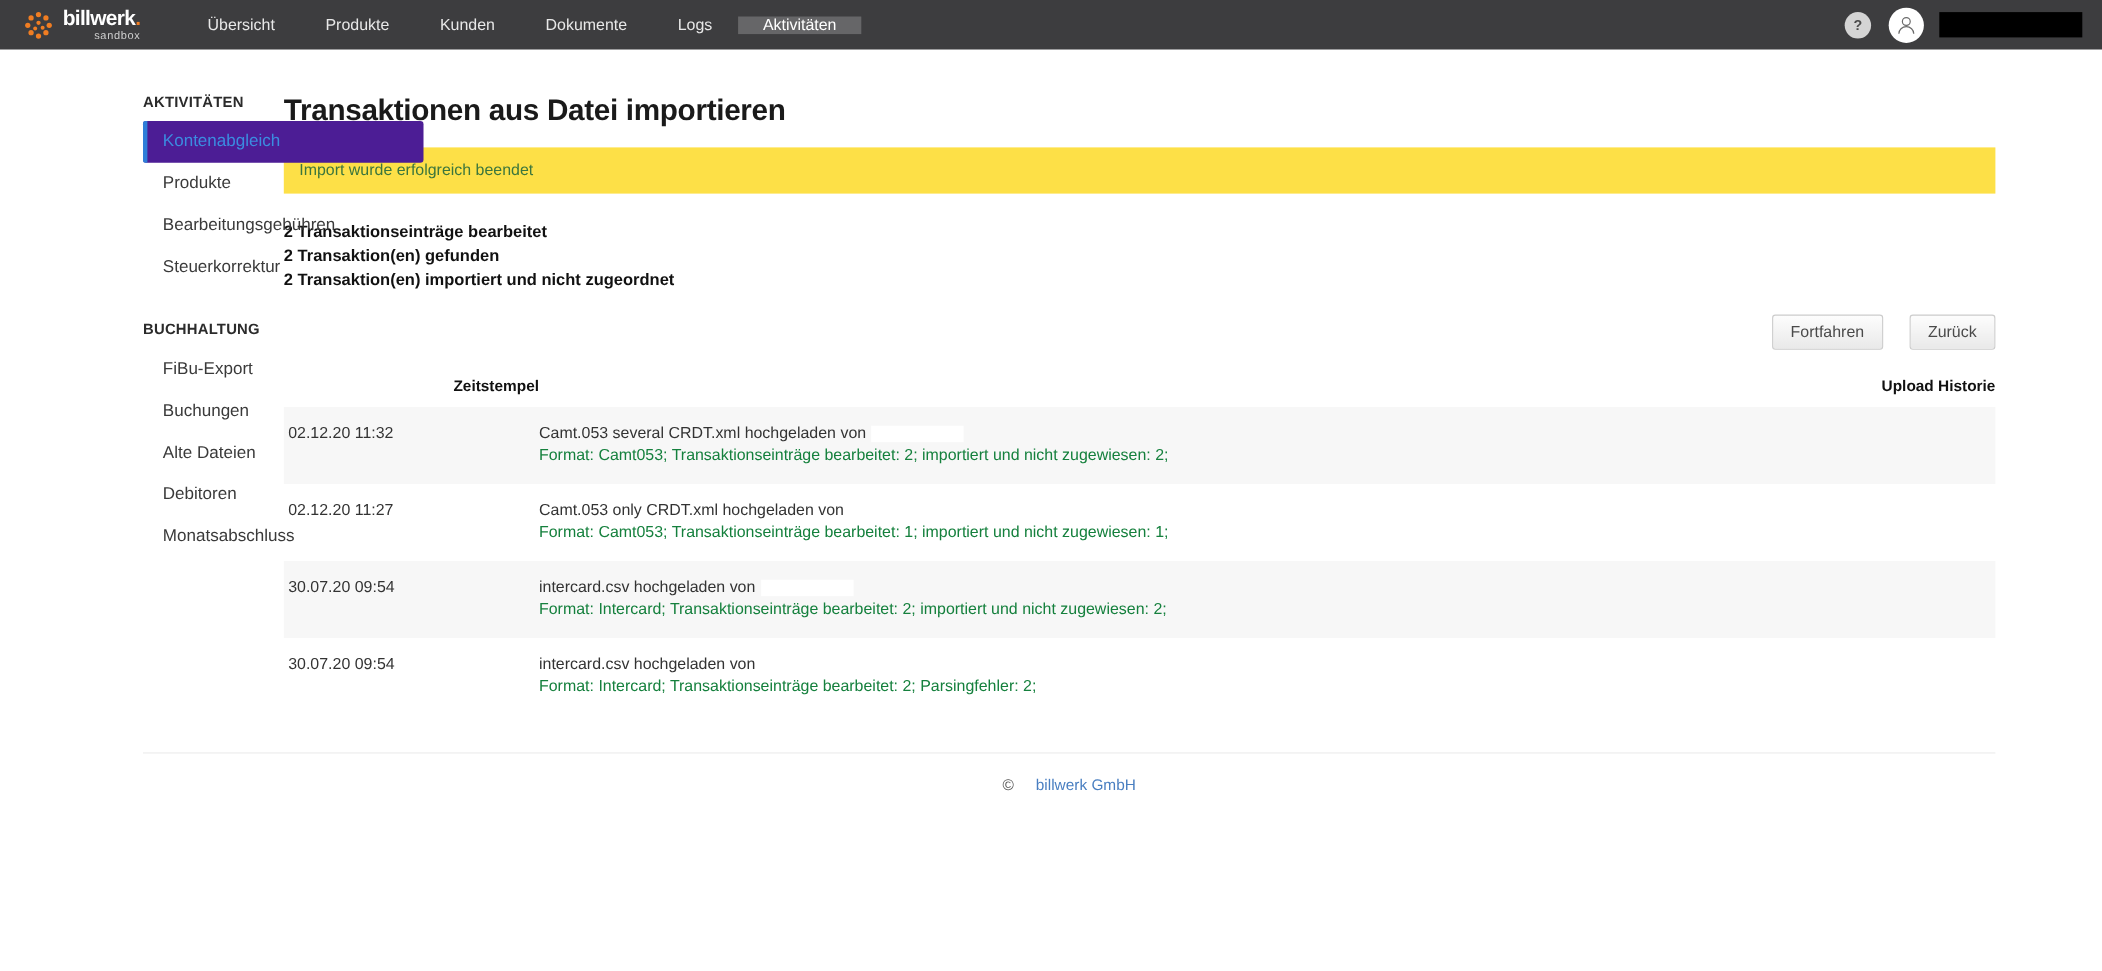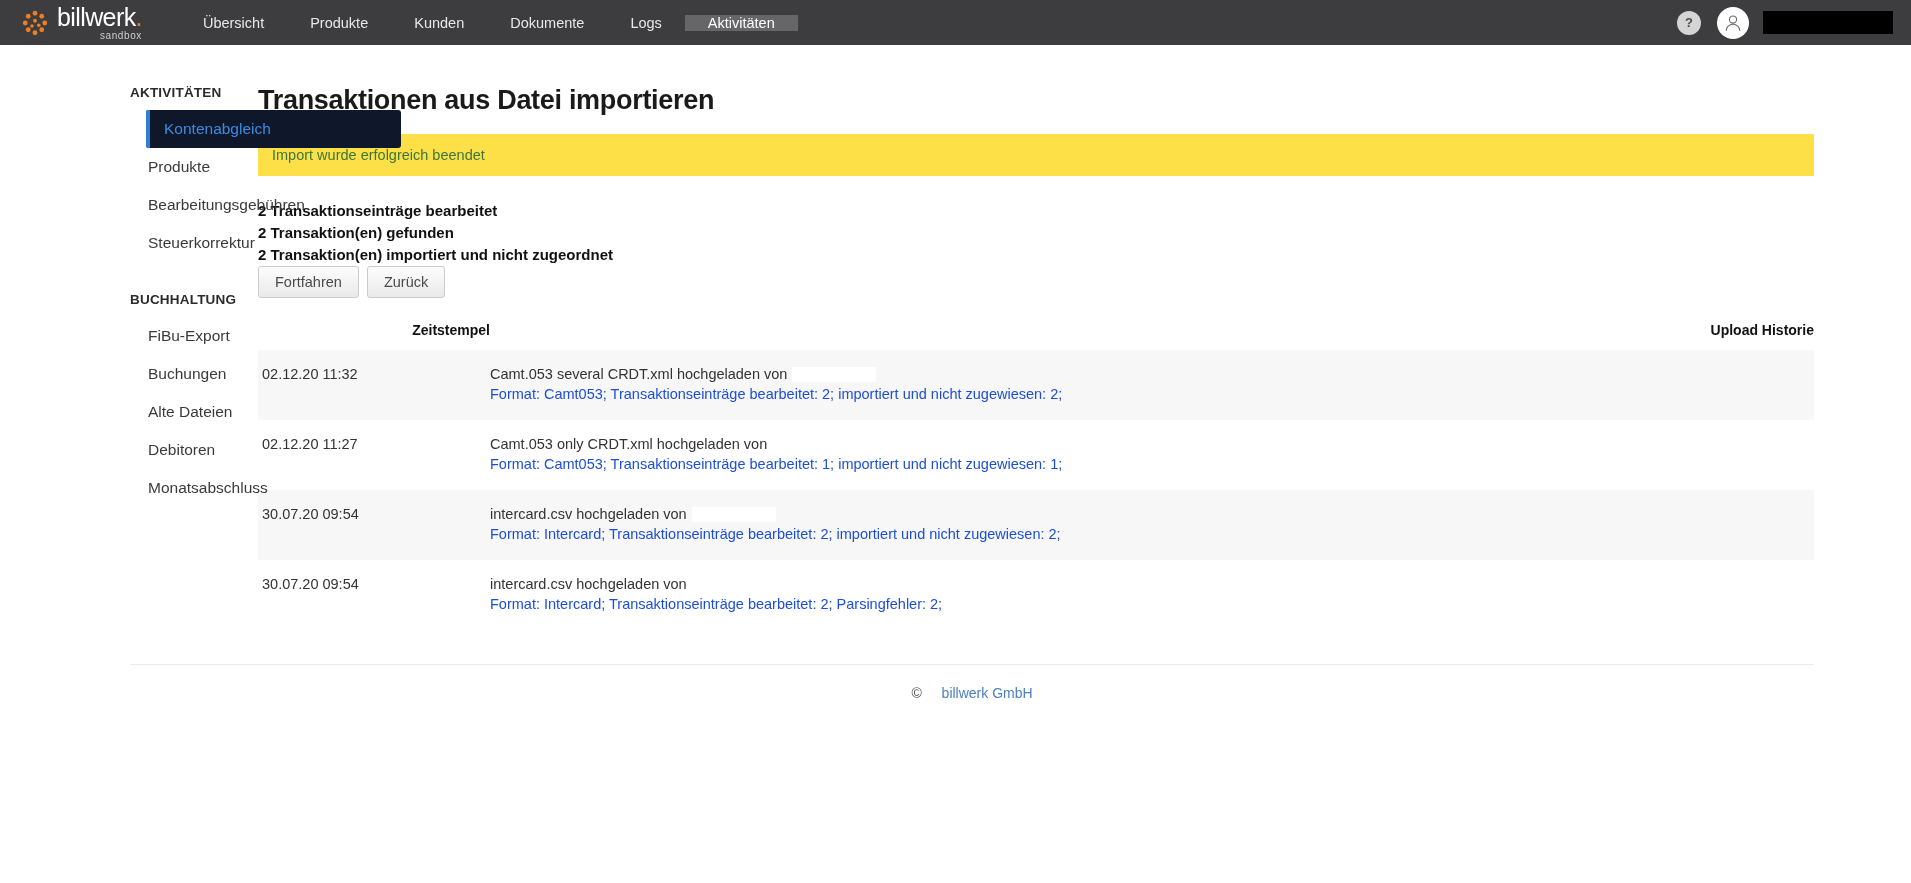--- a/index.html
+++ b/index.html
@@ -28,22 +28,22 @@
     text-decoration: none;
   }
   .brand-mark {
     width: 30px; height: 30px;
     margin-right: 7px;
     flex: none;
   }
   .brand-text { position: relative; line-height: 1; }
   .brand-word {
     color: #ffffff;
-    font-size: 25px;
-    font-weight: normal;
+    font-size: 19px;
+    font-weight: bold;
     letter-spacing: -0.6px;
     display: block;
   }
   .brand-dot { color: #f07d22; }
   .brand-sub {
     display: block;
     text-align: right;
     color: #cfcfcf;
     font-size: 10px;
     letter-spacing: 0.6px;
@@ -116,23 +116,22 @@
     position: relative;
     padding: 10px 12px 10px 18px;
     font-size: 15.5px;
     color: #3a3a3a;
     text-decoration: none;
     border-radius: 3px;
     width: 255px;
     white-space: nowrap;
   }
   .side-item.active {
-    background: #0f172a;
+    background: #4c1d95;
     color: #3b8ce0;
-    margin-left: 16px;
   }
   .side-item.active::before {
     content: "";
     position: absolute;
     left: 0; top: 0; bottom: 0;
     width: 4px;
     background: #2f7ed8;
     border-radius: 2px 0 0 2px;
   }
 
@@ -156,22 +155,23 @@
 
   .summary-line {
     font-size: 15px;
     font-weight: bold;
     color: #111111;
     line-height: 22px;
   }
 
   .btn-row {
     display: flex;
-    gap: 8px;
-    margin-top: 0;
+    justify-content: flex-end;
+    gap: 24px;
+    margin-top: 20px;
     margin-bottom: 18px;
   }
   .btn {
     font-family: "Liberation Sans", sans-serif;
     font-size: 14.5px;
     color: #4a4a4a;
     background: linear-gradient(180deg, #fdfdfd 0%, #e9e9e9 100%);
     border: 1px solid #cccccc;
     border-radius: 3px;
     padding: 7px 16px;
@@ -202,21 +202,21 @@
   .history-table tbody tr:nth-child(odd) { background: #f7f7f7; }
 
   .line-main { display: flex; align-items: center; }
   .redact-inline {
     display: inline-block;
     width: 84px;
     height: 15px;
     background: #ffffff;
     margin-left: 5px;
   }
-  .line-detail { color: #1d4ed8; }
+  .line-detail { color: #15803d; }
 
   
   .footer-wrap { padding: 0 97px 0 130px; margin-top: 34px; }
   .footer-rule { height: 1px; background: #ececec; }
   .footer-text {
     text-align: center;
     font-size: 14px;
     color: #555555;
     padding-top: 20px;
   }

